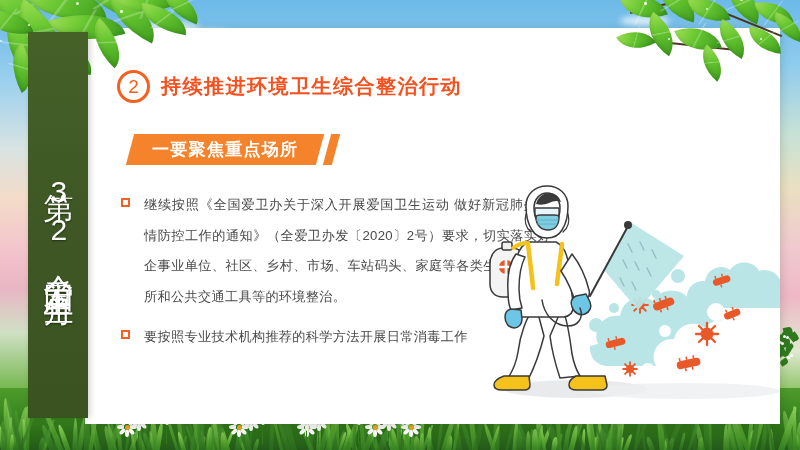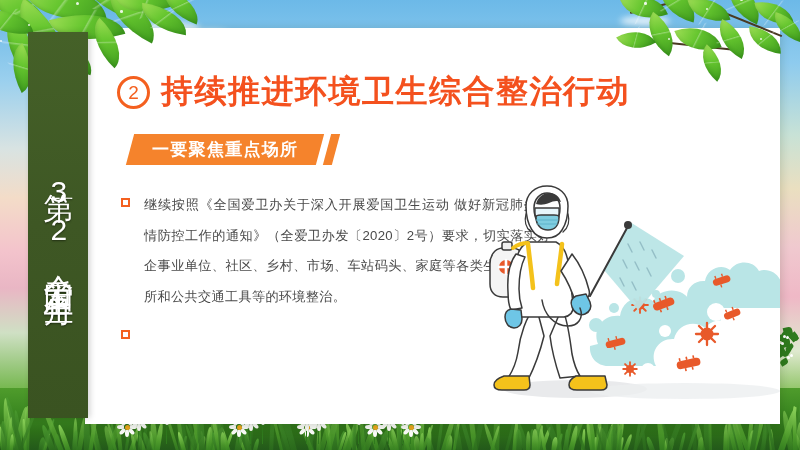--- a/index.html
+++ b/index.html
@@ -124,21 +124,21 @@
     position:absolute; left:32px; top:42px;
     display:flex; align-items:center; gap:11px;
   }
   #num-circle {
     width:33px; height:33px; flex:none;
     border:3px solid #f4601f; border-radius:50%;
     display:flex; align-items:center; justify-content:center;
     color:#f4601f; font-size:19px; line-height:1;
   }
   #title-text {
-    color:#f4511e; font-size:32px; font-weight:700;
+    color:#f4511e; font-size:20px; font-weight:700;
     letter-spacing:1.5px; white-space:nowrap;
   }
 
   
   #ribbon-wrap {
     position:absolute; left:45px; top:106px;
     display:flex; align-items:stretch; gap:7px; height:31px;
   }
   #ribbon {
     background:#f5832c;
@@ -696,20 +696,21 @@
       <div id="ribbon-accent"></div>
     </div>
 
     <div id="body">
       <div class="bullet-row">
         <span class="bullet-mark"></span>
         <span class="bullet-text">继续按照《全国爱卫办关于深入开展爱国卫生运动 做好新冠肺炎疫情防控工作的通知》（全爱卫办发〔2020〕2号）要求，切实落实好企事业单位、社区、乡村、市场、车站码头、家庭等各类生产生活场所和公共交通工具等的环境整治。</span>
       </div>
       <div class="bullet-row">
         <span class="bullet-mark"></span>
+        <span class="bullet-text">要按照专业技术机构推荐的科学方法开展日常消毒工作</span>
       </div>
     </div>
 
     <div id="illus">
       <svg width="300" height="240" viewBox="0 0 300 240" xmlns="http://www.w3.org/2000/svg">
         <defs>
           <clipPath id="clipAll">
               <rect x="0" y="0" width="300" height="240"></rect>
             </clipPath>
         </defs>

